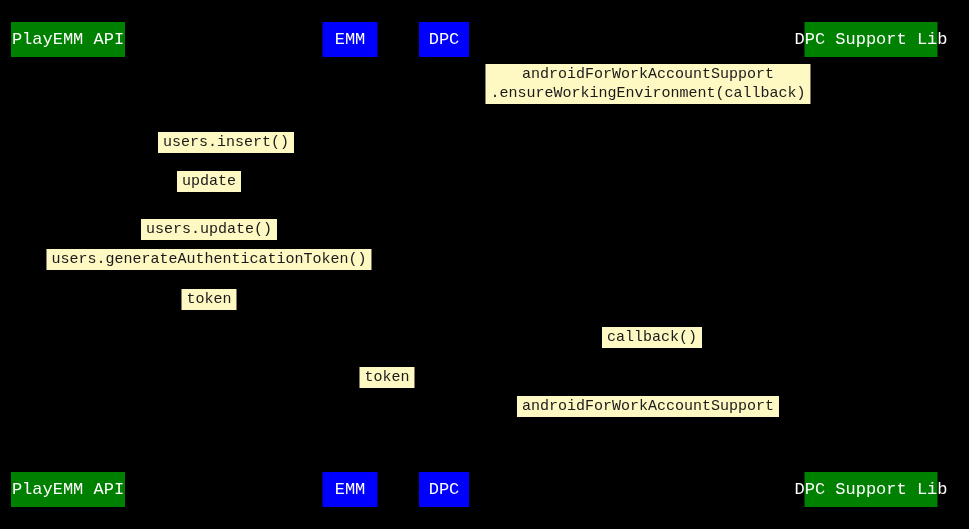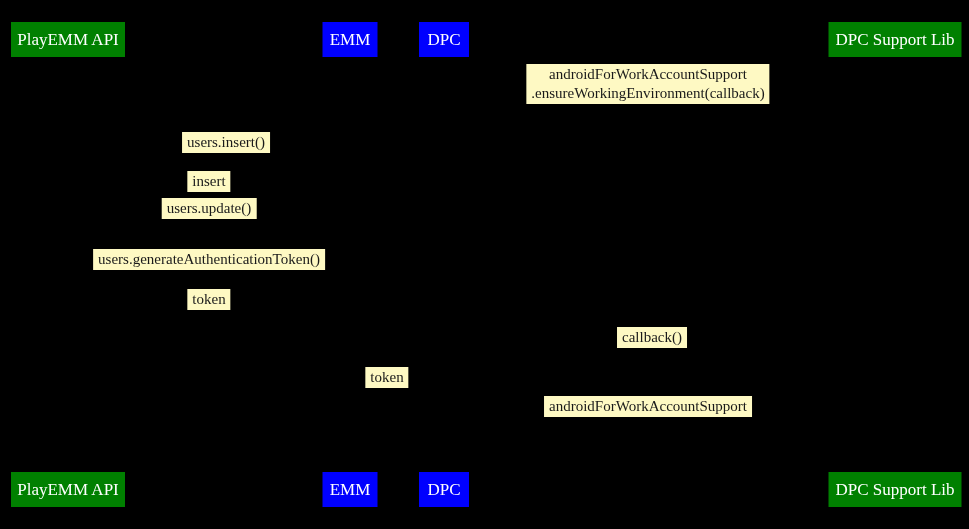--- a/index.html
+++ b/index.html
@@ -6,55 +6,55 @@
     margin: 0;
     padding: 0;
     background: #000000;
   }
   .canvas {
     position: relative;
     width: 969px;
     height: 529px;
     background: #000000;
     overflow: hidden;
-    font-family: Liberation Serif, serif;
+    font-family: Liberation Mono, monospace;
   }
   .actor {
     position: absolute;
     height: 35px;
     transform: translateX(-50%);
     display: flex;
     align-items: center;
     justify-content: center;
     color: #ffffff;
     font-size: 17px;
     white-space: nowrap;
   }
   .actor.row-top    { top: 22px; }
   .actor.row-bottom { top: 472px; }
   .actor.pos-playemm { left: 68px;  width: 114px; }
   .actor.pos-emm     { left: 350px; width: 55px;  }
   .actor.pos-dpc     { left: 444px; width: 50px;  }
-  .actor.pos-dpclib  { left: 895px; width: 133px; }
+  .actor.pos-dpclib  { left: 871px; width: 133px; }
   .msg {
     position: absolute;
     transform: translateX(-50%);
     background: #fef9c3;
     color: #1a1a1a;
     font-size: 15px;
     line-height: 19px;
     padding: 1px 5px;
     text-align: center;
     white-space: nowrap;
   }
   .msg span { display: block; }
   .msg.m0 { left: 648px; top: 64px;  }
   .msg.m1 { left: 226px; top: 132px; }
   .msg.m2 { left: 209px; top: 171px; }
-  .msg.m3 { left: 209px; top: 198px; }
+  .msg.m3 { left: 209px; top: 219px; }
   .msg.m4 { left: 209px; top: 249px; }
   .msg.m5 { left: 209px; top: 289px; }
   .msg.m6 { left: 652px; top: 327px; }
   .msg.m7 { left: 387px; top: 367px; }
   .msg.m8 { left: 648px; top: 396px; }
 </style>
 </head>
 <body>
 
 <div class="canvas">
@@ -65,21 +65,21 @@
   <div class="actor row-top pos-dpclib" style="background-color: rgb(0, 128, 0);">DPC Support Lib</div>
 
   <div class="msg m0">
     <span>androidForWorkAccountSupport</span>
     <span>.ensureWorkingEnvironment(callback)</span>
   </div>
   <div class="msg m1">
     <span>users.insert()</span>
   </div>
   <div class="msg m2">
-    <span>insert</span>
+    <span>update</span>
   </div>
   <div class="msg m3">
     <span>users.update()</span>
   </div>
   <div class="msg m4">
     <span>users.generateAuthenticationToken()</span>
   </div>
   <div class="msg m5">
     <span>token</span>
   </div>

